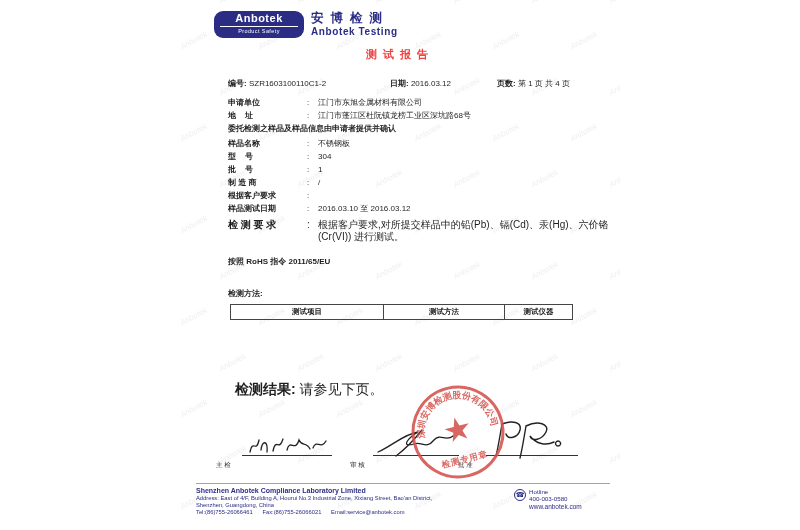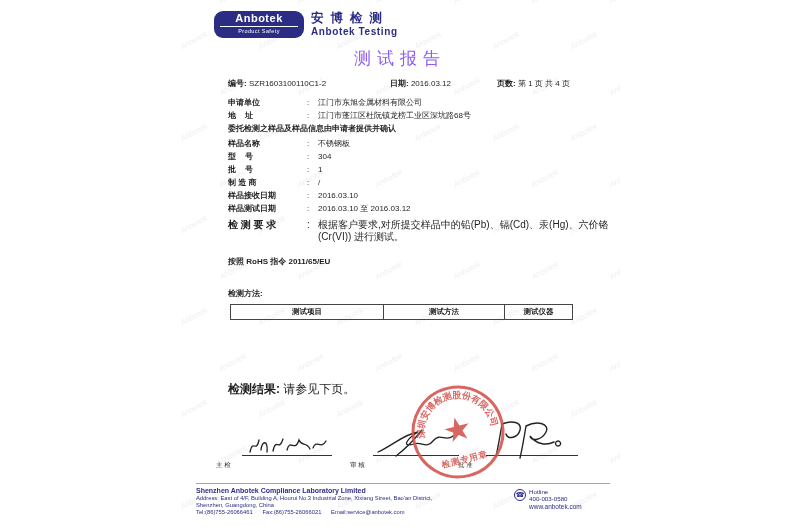--- a/index.html
+++ b/index.html
@@ -15,21 +15,21 @@
   .logo-box{position:absolute;left:34px;top:11px;width:90px;height:27px;
     background:#2b2d85;border-radius:9px;color:#fff;text-align:center;overflow:hidden}
   .logo-brand{font-size:11px;font-weight:bold;line-height:15px;letter-spacing:.5px}
   .logo-divider{height:1px;background:#fff;margin:0 6px}
   .logo-tag{font-size:5.5px;line-height:9px;letter-spacing:.4px}
   .logo-cn{position:absolute;left:131px;top:10px;font-size:12.5px;font-weight:bold;
     color:#2b2d85;letter-spacing:7px;white-space:nowrap}
   .logo-en{position:absolute;left:131px;top:26px;font-size:10px;font-weight:bold;
     color:#2b2d85;letter-spacing:.6px}
   .title{position:absolute;left:0;top:47px;width:100%;text-align:center;
-    font-size:17px;font-weight:normal;letter-spacing:6px;color:#8b5cf6;
+    font-size:11px;font-weight:bold;letter-spacing:6px;color:#ef4444;
     font-family:"Liberation Serif",serif}
 
   
   .meta{position:absolute;left:48px;top:78px;right:12px;display:flex;font-size:8px}
   .meta b{font-weight:bold}
   .meta .m1{width:162px}.meta .m2{width:107px}.meta .m3{flex:1}
 
   
   .fblock{position:absolute;left:48px;width:382px;font-size:8px}
   #fields-top{top:96px}
@@ -46,21 +46,21 @@
   .req-text{flex:1}
 
   .rohs{position:absolute;left:48px;top:256px;font-size:8px;font-weight:bold}
   .methods-label{position:absolute;left:48px;top:288px;font-size:8px;font-weight:bold}
 
   table.mt{position:absolute;left:50px;top:304px;border-collapse:collapse;font-size:7.5px}
   table.mt th,table.mt td{border:1px solid #454545;text-align:center;height:15px;padding:0 2px;font-weight:normal}
   table.mt th{font-weight:bold}
   .c1{width:153px}.c2{width:121px}.c3{width:68px}
 
-  .result{position:absolute;left:48px;top:381px;font-size:12px}
+  .result{position:absolute;left:55px;top:381px;font-size:14px}
   .result b{font-weight:bold}
 
   
   .stamp{position:absolute;left:229px;top:383px;width:98px;height:98px;
     transform:rotate(-14deg);opacity:.88;z-index:3}
 
   
   .sig-label{position:absolute;font-size:6.5px;color:#333;white-space:pre;z-index:2}
   .sig-line{position:absolute;border-bottom:1px solid #333;z-index:2}
   .sig-svg{position:absolute;z-index:2}
@@ -211,23 +211,22 @@
           <span class="flabel">批    号</span>
           <span class="fcolon">:</span>
           <span class="fvalue">1</span>
         </div>
         <div class="frow">
           <span class="flabel">制 造 商</span>
           <span class="fcolon">:</span>
           <span class="fvalue">/</span>
         </div>
         <div class="frow">
-          <span class="flabel">样品接收日期</span>
-          <span class="fcolon">:</span>
-          <span class="fvalue">2016.03.10</span>
+          <span class="flabel">根据客户要求</span>
+          <span class="fcolon">:</span>
         </div>
         <div class="frow">
           <span class="flabel">样品测试日期</span>
           <span class="fcolon">:</span>
           <span class="fvalue">2016.03.10 至 2016.03.12</span>
         </div>
       </div>
 
     <div class="requirement">
       <span class="req-label">检 测 要 求</span>

